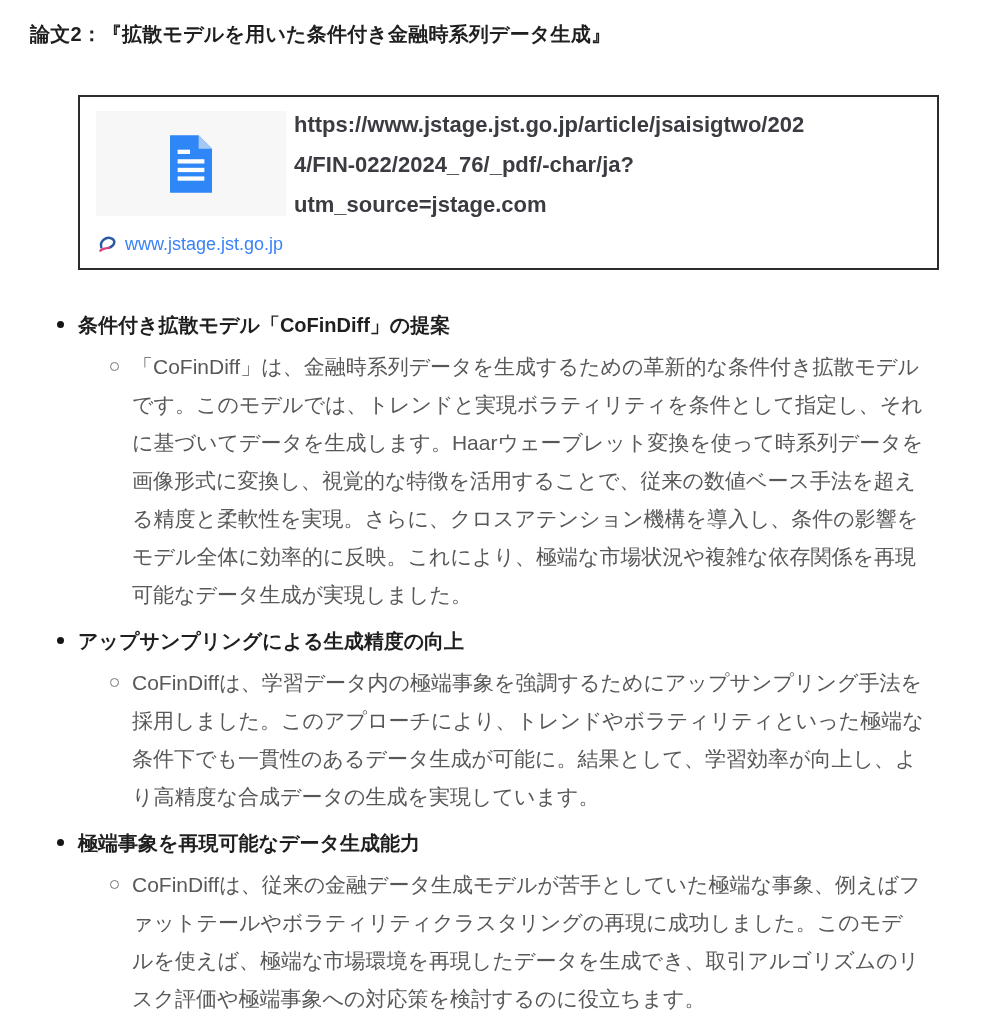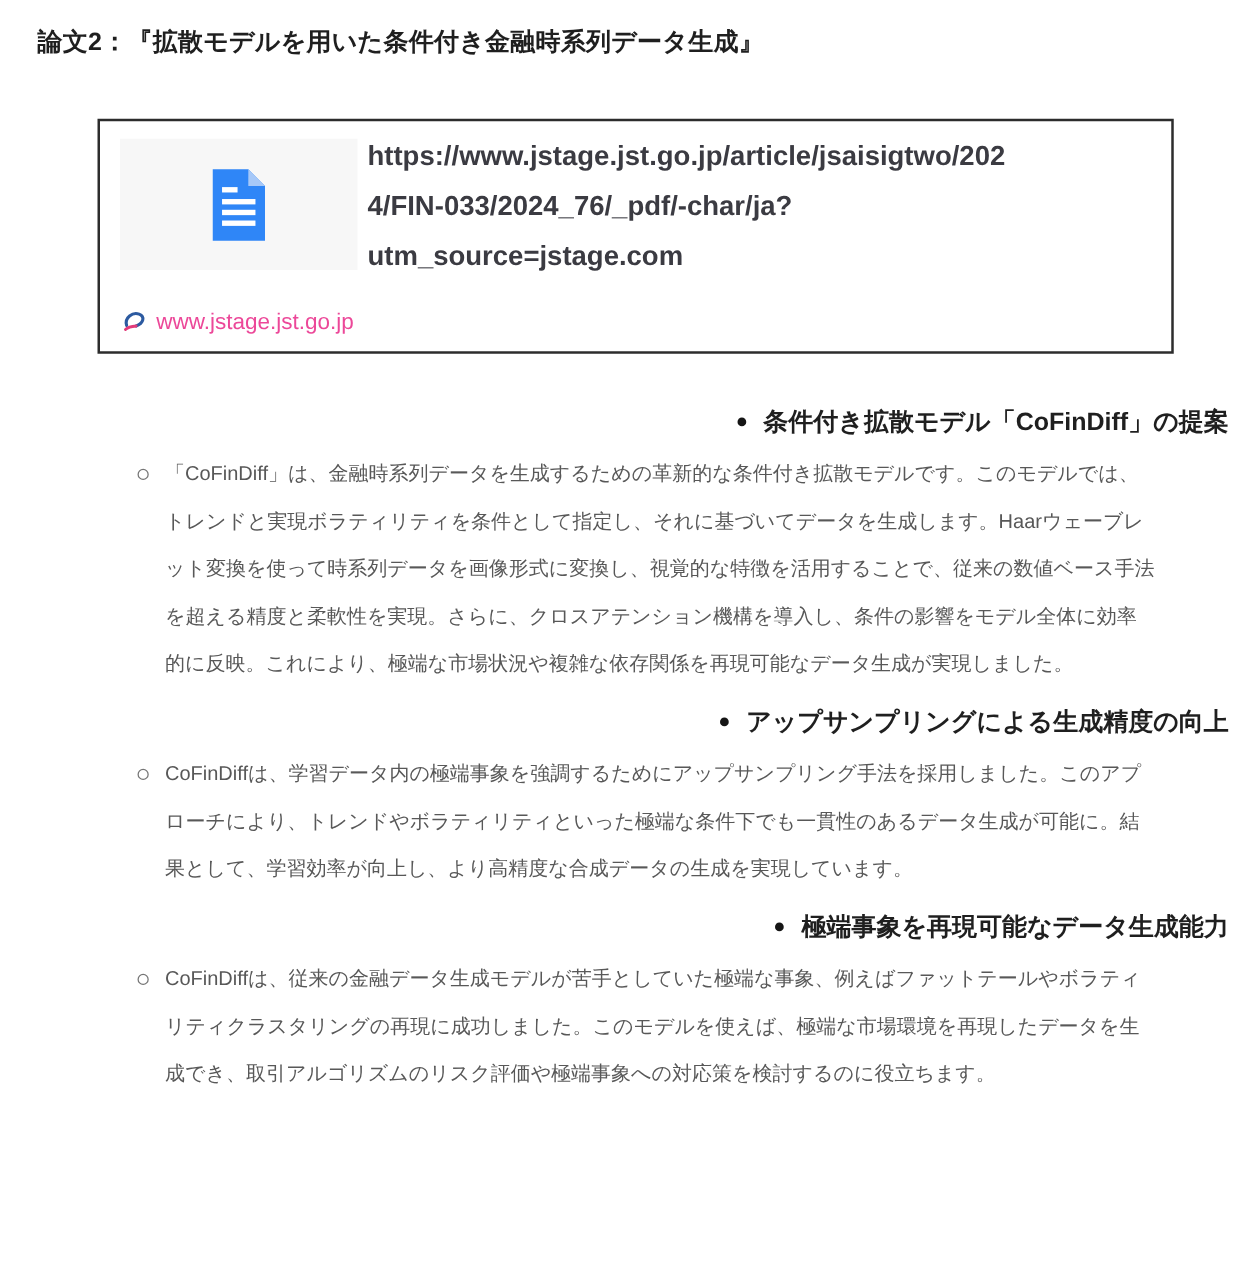--- a/index.html
+++ b/index.html
@@ -36,46 +36,46 @@
   .url-block{
     margin-left:8px;
     font-size:22px;line-height:40px;font-weight:700;
     color:var(--url-text,#3b3b42);
     word-break:break-all;
     width:620px;
     margin-top:-6px;
   }
   .domain-row{
     display:flex;align-items:center;gap:8px;
-    margin-top:20px;padding-left:2px;
+    margin-top:7px;padding-left:2px;
     font-size:18px;line-height:24px;
-    color:#ec4899;
+    color:#3b82f6;
   }
   .domain-row svg{flex:none;display:block;}
 
   
   .bullets{margin-top:36px;}
-  .head-row{display:flex;align-items:flex-start;justify-content:flex-end;}
+  .head-row{display:flex;align-items:flex-start;}
   .disc{
     flex:none;width:7px;height:7px;border-radius:50%;
     background:#151515;margin:15px 14px 0 27px;
   }
   .bullet-heading{
     margin:0;font-size:20px;line-height:38px;font-weight:700;
     color:var(--heading-text,#1f1f1f);
   }
   .sub-row{display:flex;align-items:flex-start;margin-top:4px;margin-bottom:8px;}
   .ring{
     flex:none;width:9px;height:9px;box-sizing:border-box;
     border:1.5px solid #757575;border-radius:50%;
     margin:14px 13px 0 80px;background:transparent;
   }
   .bullet-body{
     margin:0;width:792px;
-    font-size:16px;line-height:38px;font-weight:400;
+    font-size:21px;line-height:38px;font-weight:400;
     color:var(--body-text,#585858);
   }
 </style>
 </head>
 <body>
 
 <div class="page">
 
   <h1 class="page-title">論文2：『拡散モデルを用いた条件付き金融時系列データ生成』</h1>
 
@@ -86,21 +86,21 @@
           <path d="M0 0 H30 L44 14 V60 H0 Z" style="fill:var(--doc-icon-blue,#2f86f7)"></path>
           <path d="M30 0 L44 14 H30 Z" style="fill:var(--doc-icon-fold,#a6c8f8)"></path>
           <rect x="8" y="15" width="13" height="4.5" fill="#ffffff"></rect>
           <rect x="8" y="25" width="28" height="4.5" fill="#ffffff"></rect>
           <rect x="8" y="34" width="28" height="4.5" fill="#ffffff"></rect>
           <rect x="8" y="43" width="28" height="4.5" fill="#ffffff"></rect>
         </svg>
       </div>
       <div class="url-block">
         <div>https://www.jstage.jst.go.jp/article/jsaisigtwo/202</div>
-        <div>4/FIN-033/2024_76/_pdf/-char/ja?</div>
+        <div>4/FIN-022/2024_76/_pdf/-char/ja?</div>
         <div>utm_source=jstage.com</div>
       </div>
     </div>
     <div class="domain-row">
       <svg width="19" height="19" viewBox="0 0 20 20">
         <path d="M3.5 13 C1.5 6.5 8.5 1.5 14 3.5 C19 5.5 18 11 11.5 13.5" fill="none" style="stroke:var(--favicon-blue,#2c5aa0)" stroke-width="2.6" stroke-linecap="round"></path>
         <path d="M2.5 16.5 C4.5 14.5 8 13.8 11.5 13.5" fill="none" style="stroke:var(--favicon-pink,#e23a7a)" stroke-width="2.4" stroke-linecap="round"></path>
       </svg>
       <span>www.jstage.jst.go.jp</span>
     </div>

